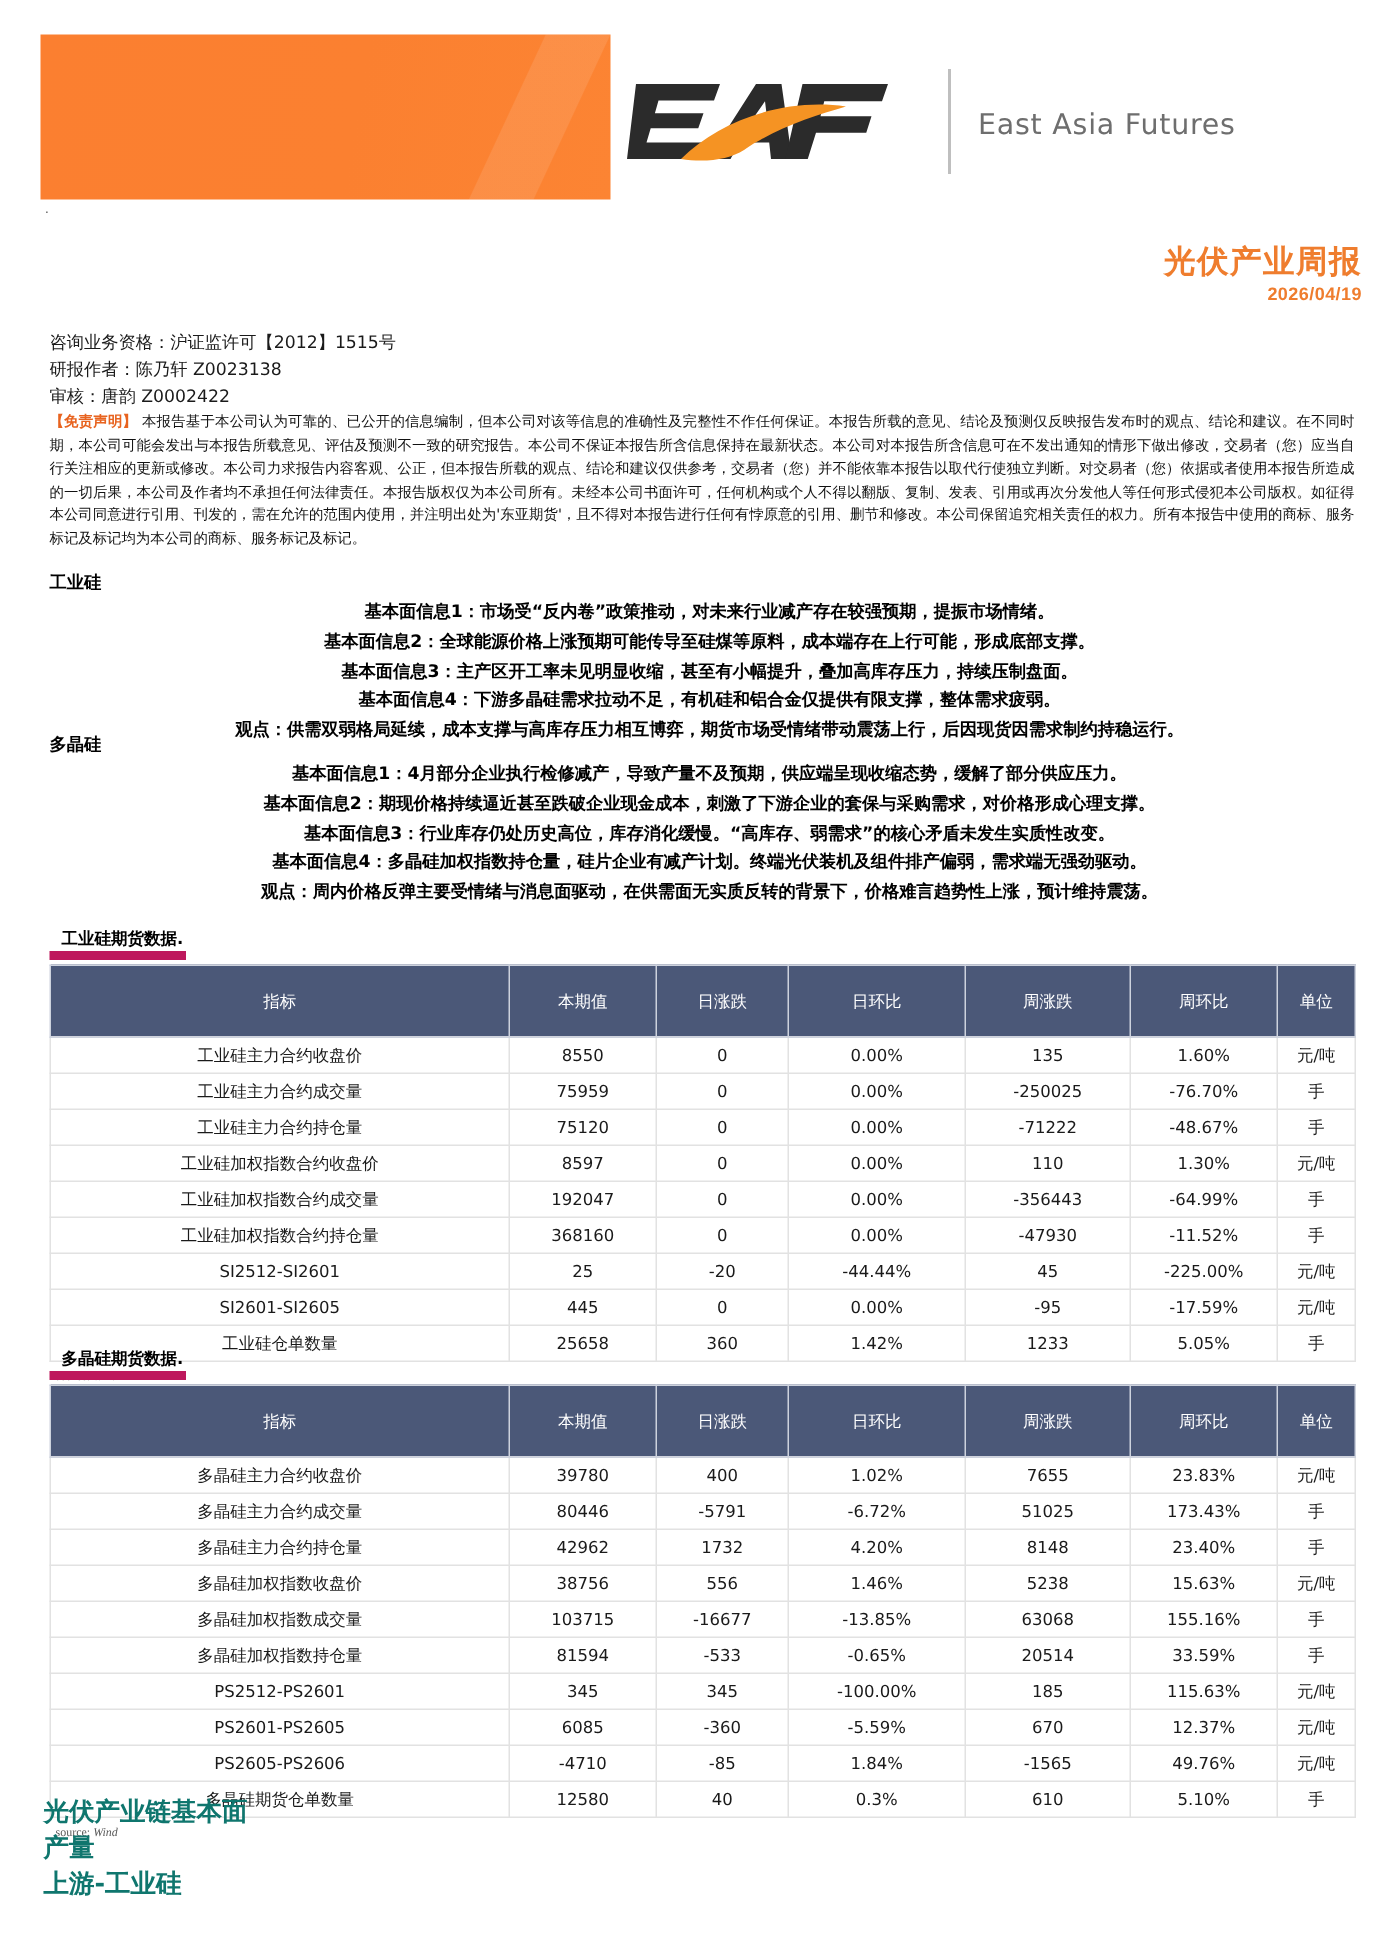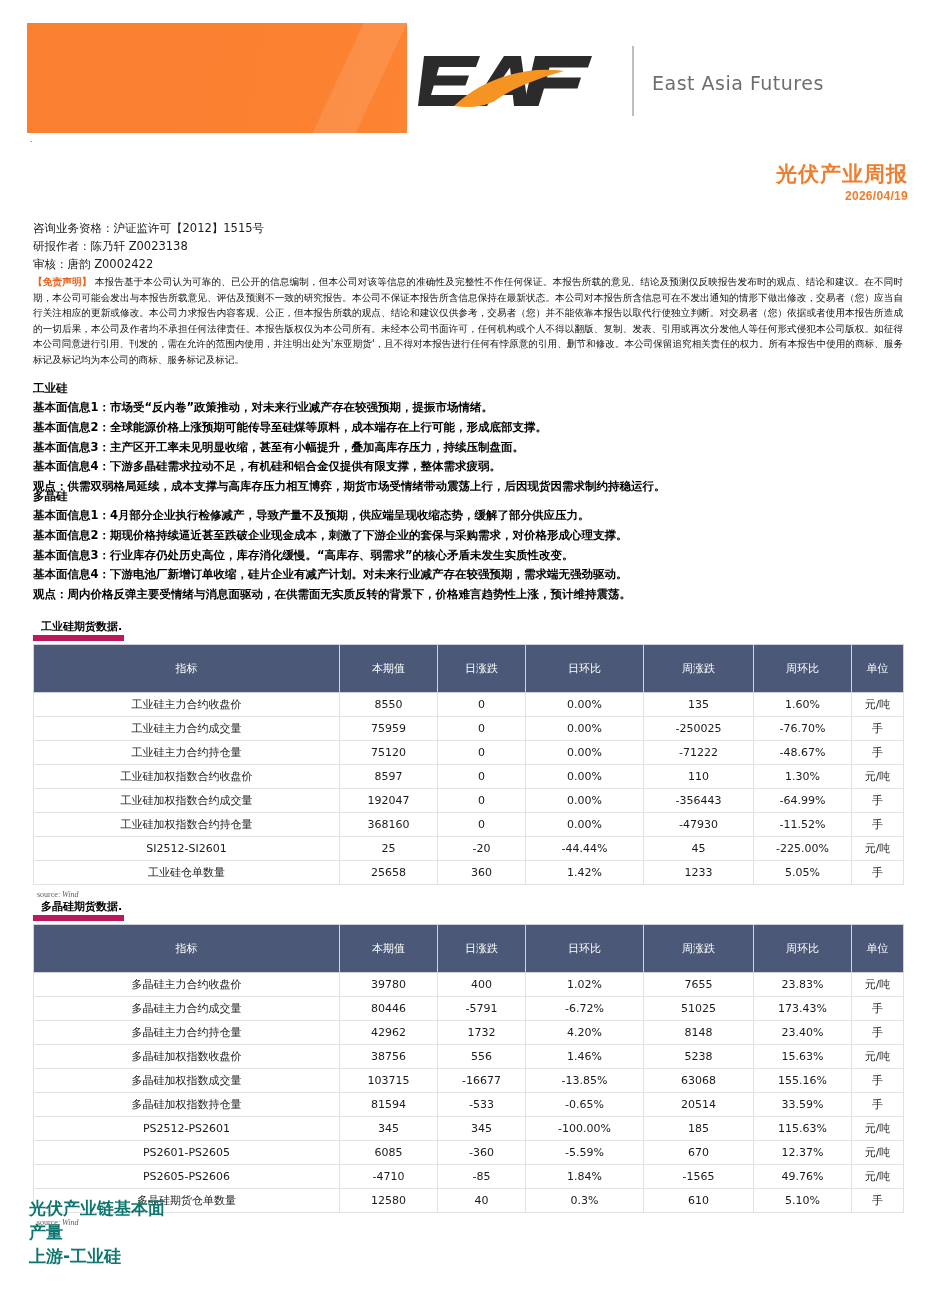--- a/index.html
+++ b/index.html
@@ -146,20 +146,21 @@
   .sec-title {
     font-size: 11.5px;
     font-weight: 700;
     line-height: 1.65;
   }
   .sec-line {
     font-size: 11.5px;
     font-weight: 700;
     line-height: 1.72;
     white-space: nowrap;
+    text-align: center;
   }
 
   
   .table-block { position: absolute; left: 33px; width: 870px; }
   .tbl-1 { top: 593px; }
   .tbl-2 { top: 873px; }
 
   .table-caption {
     font-size: 11px;
     font-weight: 700;
@@ -279,21 +280,21 @@
     <div class="sec-line">基本面信息3：主产区开工率未见明显收缩，甚至有小幅提升，叠加高库存压力，持续压制盘面。</div>
     <div class="sec-line">基本面信息4：下游多晶硅需求拉动不足，有机硅和铝合金仅提供有限支撑，整体需求疲弱。</div>
     <div class="sec-line">观点：供需双弱格局延续，成本支撑与高库存压力相互博弈，期货市场受情绪带动震荡上行，后因现货因需求制约持稳运行。</div>
   </div>
 
   <div class="section sec-poly">
     <div class="sec-title">多晶硅</div>
     <div class="sec-line">基本面信息1：4月部分企业执行检修减产，导致产量不及预期，供应端呈现收缩态势，缓解了部分供应压力。</div>
     <div class="sec-line">基本面信息2：期现价格持续逼近甚至跌破企业现金成本，刺激了下游企业的套保与采购需求，对价格形成心理支撑。</div>
     <div class="sec-line">基本面信息3：行业库存仍处历史高位，库存消化缓慢。“高库存、弱需求”的核心矛盾未发生实质性改变。</div>
-    <div class="sec-line">基本面信息4：下游电池厂新增订单收缩，硅片企业有减产计划。对未来行业减产存在较强预期，需求端无强劲驱动。</div>
+    <div class="sec-line">基本面信息4：多晶硅加权指数持仓量，硅片企业有减产计划。终端光伏装机及组件排产偏弱，需求端无强劲驱动。</div>
     <div class="sec-line">观点：周内价格反弹主要受情绪与消息面驱动，在供需面无实质反转的背景下，价格难言趋势性上涨，预计维持震荡。</div>
   </div>
 
   <div class="table-block tbl-1">
     <div class="table-caption">工业硅期货数据.</div>
     <table class="data">
       <colgroup>
         <col class="col-idx">
           <col class="col-val">
           <col class="col-dchg">
@@ -371,20 +372,29 @@
           <tr>
             <td class="name">SI2512-SI2601</td>
             <td>25</td>
             <td>-20</td>
             <td>-44.44%</td>
             <td>45</td>
             <td>-225.00%</td>
             <td>元/吨</td>
           </tr>
           <tr>
+            <td class="name">SI2601-SI2605</td>
+            <td>445</td>
+            <td>0</td>
+            <td>0.00%</td>
+            <td>-95</td>
+            <td>-17.59%</td>
+            <td>元/吨</td>
+          </tr>
+          <tr>
             <td class="name">工业硅仓单数量</td>
             <td>25658</td>
             <td>360</td>
             <td>1.42%</td>
             <td>1233</td>
             <td>5.05%</td>
             <td>手</td>
           </tr>
         </tbody>
     </table>

